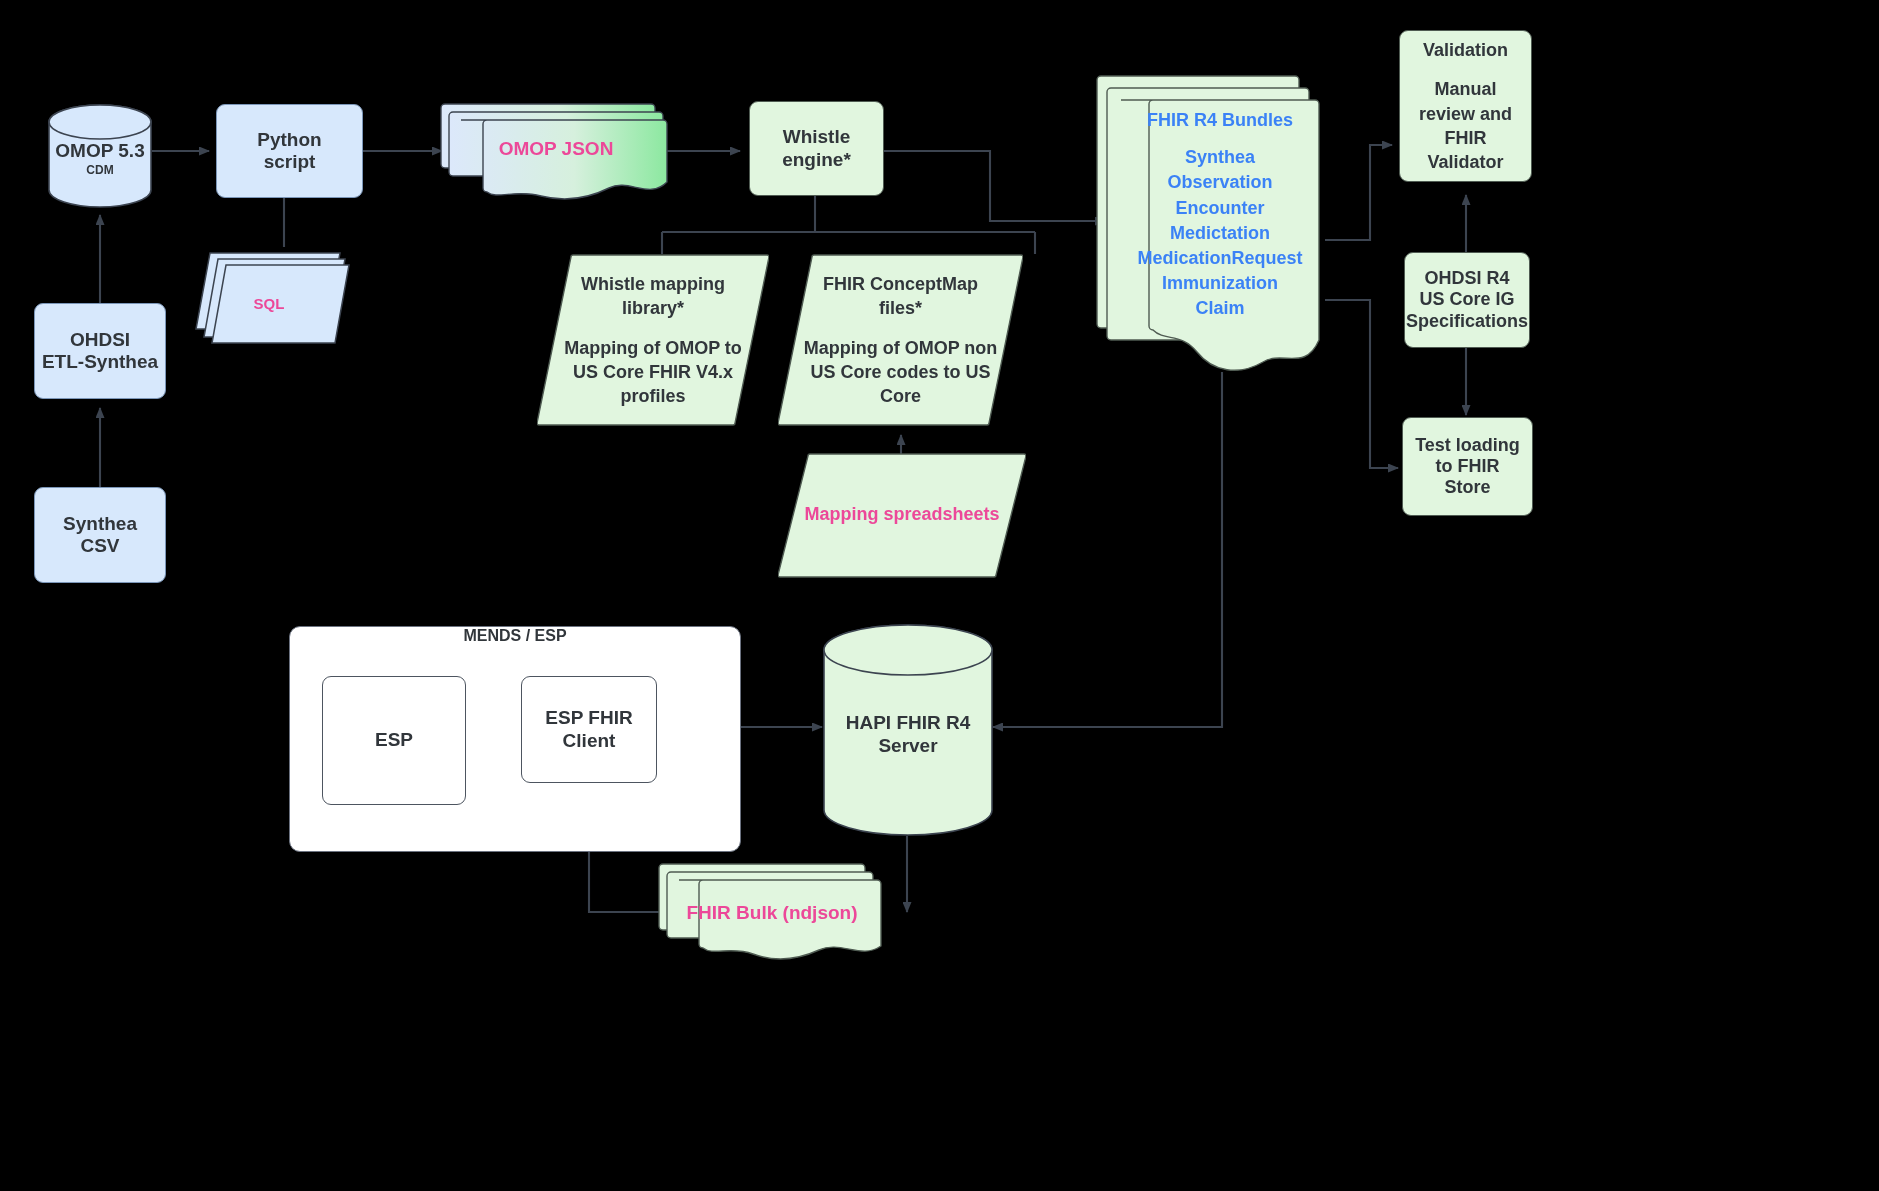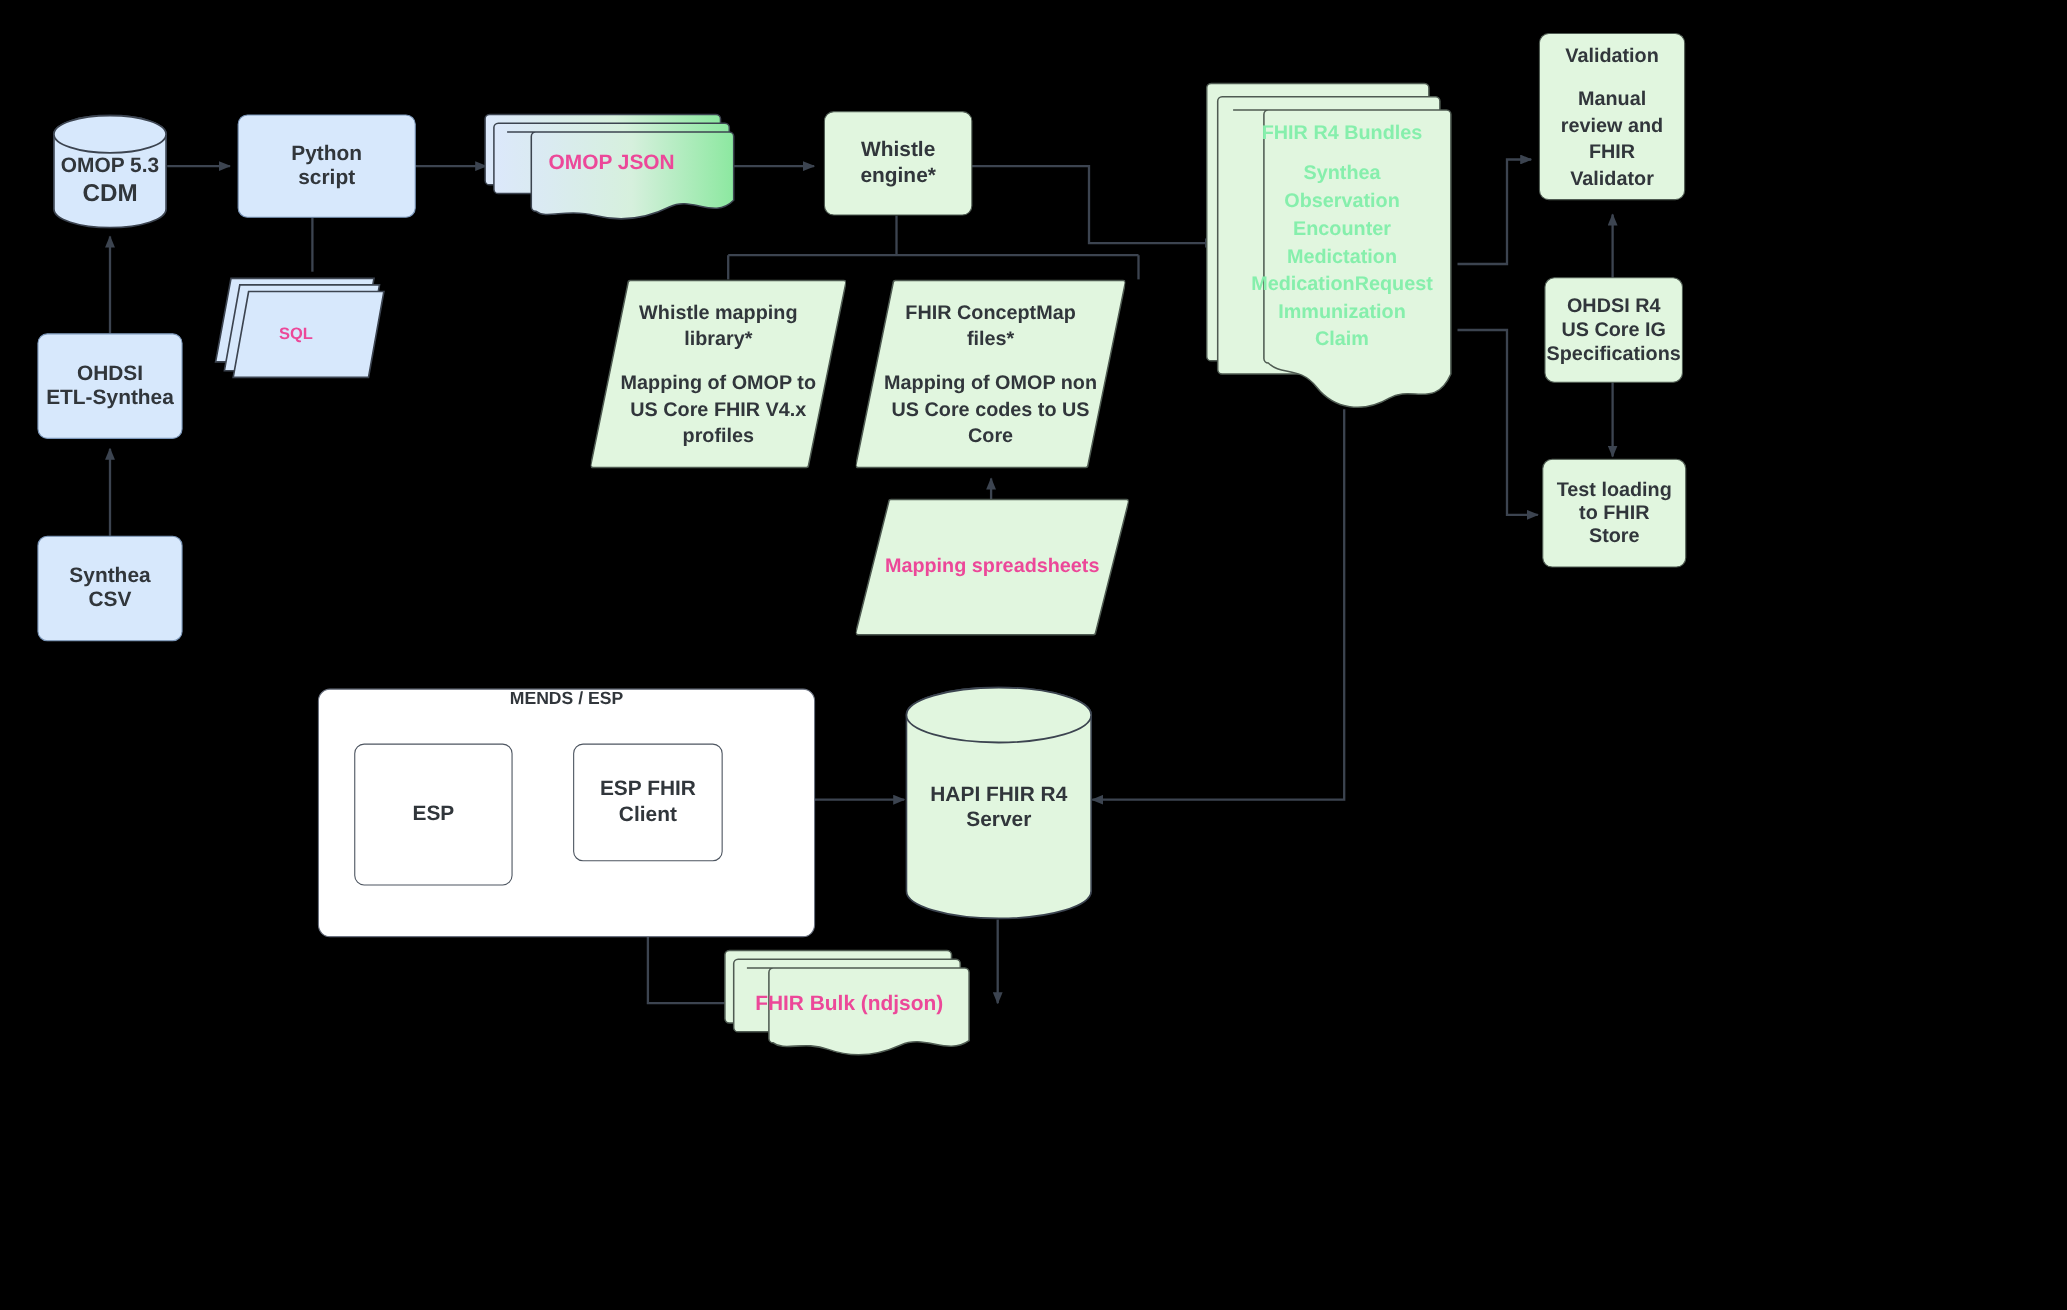--- a/index.html
+++ b/index.html
@@ -94,24 +94,24 @@
     <span class="title-line">OHDSI</span>
     <span class="title-line">ETL-Synthea</span>
   </div>
 
   <div style="position:absolute;left:48px;top:104px;width:104px;height:104px;">
     <svg width="104" height="104" viewBox="0 0 104 104">
       <path d="M1,18 a51,17 0 0 1 102,0 L103,86 a51,17 0 0 1 -102,0 Z" fill="#d7e8fc" stroke="#3c4450" stroke-width="1.6"></path>
       <ellipse cx="52" cy="18" rx="51" ry="17" fill="#d7e8fc" stroke="#3c4450" stroke-width="1.6"></ellipse>
     </svg>
     <div class="cyl-txt" style="top:36px;font-size:19px;">OMOP 5.3</div>
-    <div class="cyl-txt" style="top:59px;font-size:22px;">CDM</div>
-  </div>
-
-  <div class="node rbox blue" style="left:216px;top:104px;width:162px;height:94px;font-size:19px;">
+    <div class="cyl-txt" style="top:59px;font-size:12px;">CDM</div>
+  </div>
+
+  <div class="node rbox blue" style="left:216px;top:104px;width:147px;height:94px;font-size:19px;">
     <span class="title-line">Python</span>
     <span class="title-line">script</span>
   </div>
 
   <div style="position:absolute;left:188px;top:247px;width:162px;height:98px;">
     <svg width="162" height="98" viewBox="0 0 162 98">
       <path d="M22,6 L152,6 L138,82 L8,82 Z" fill="#d7e8fc" stroke="#3c4450" stroke-width="1.5"></path>
       <path d="M30,12 L157,12 L143,90 L16,90 Z" fill="#d7e8fc" stroke="#3c4450" stroke-width="1.5"></path>
       <path d="M38,18 L161,18 L147,96 L24,96 Z" fill="#d7e8fc" stroke="#3c4450" stroke-width="1.5"></path>
     </svg>
@@ -178,21 +178,21 @@
 
   <div style="position:absolute;left:1096px;top:72px;width:232px;height:300px;">
     <svg width="232" height="300" viewBox="0 0 232 300">
       <path d="M5,4 h194 a4,4 0 0 1 4,4 v248 h-198 a4,4 0 0 1 -4,-4 v-244 a4,4 0 0 1 4,-4 z" fill="#e1f6df" stroke="#4f5b52" stroke-width="1.4"></path>
       <path d="M15,16 h194 a4,4 0 0 1 4,4 v248 h-198 a4,4 0 0 1 -4,-4 v-244 a4,4 0 0 1 4,-4 z" fill="#e1f6df" stroke="#4f5b52" stroke-width="1.4"></path>
       <path d="M25,28 h194 a4,4 0 0 1 4,4 v236
                c-14,32 -36,10 -56,22 c-24,14 -50,10 -66,-10 c-16,-20 -32,-10 -44,-22
                a4,4 0 0 1 -4,-4 v-222 a4,4 0 0 1 4,-4 z" fill="#e1f6df" stroke="#4f5b52" stroke-width="1.4"></path>
     </svg>
     <div style="position:absolute;left:25px;top:36px;width:198px;text-align:center;
-                color:#86efac;font-weight:bold;font-size:18px;line-height:1.4;">
+                color:#3b82f6;font-weight:bold;font-size:18px;line-height:1.4;">
       <div>FHIR R4 Bundles</div>
       <div style="height:12px;"></div>
       <div>Synthea</div>
       <div>Observation</div>
       <div>Encounter</div>
       <div>Medictation</div>
       <div>MedicationRequest</div>
       <div>Immunization</div>
       <div>Claim</div>
     </div>

